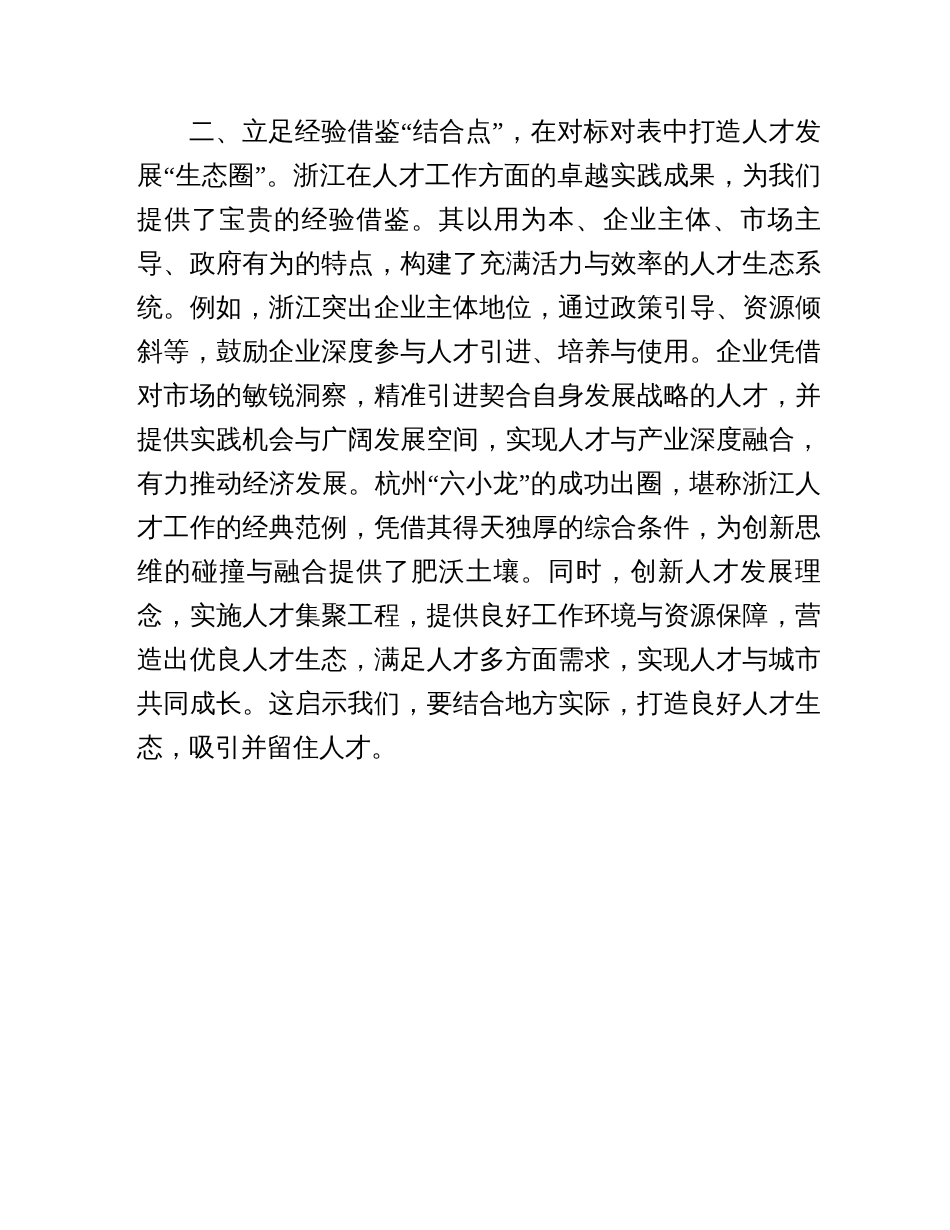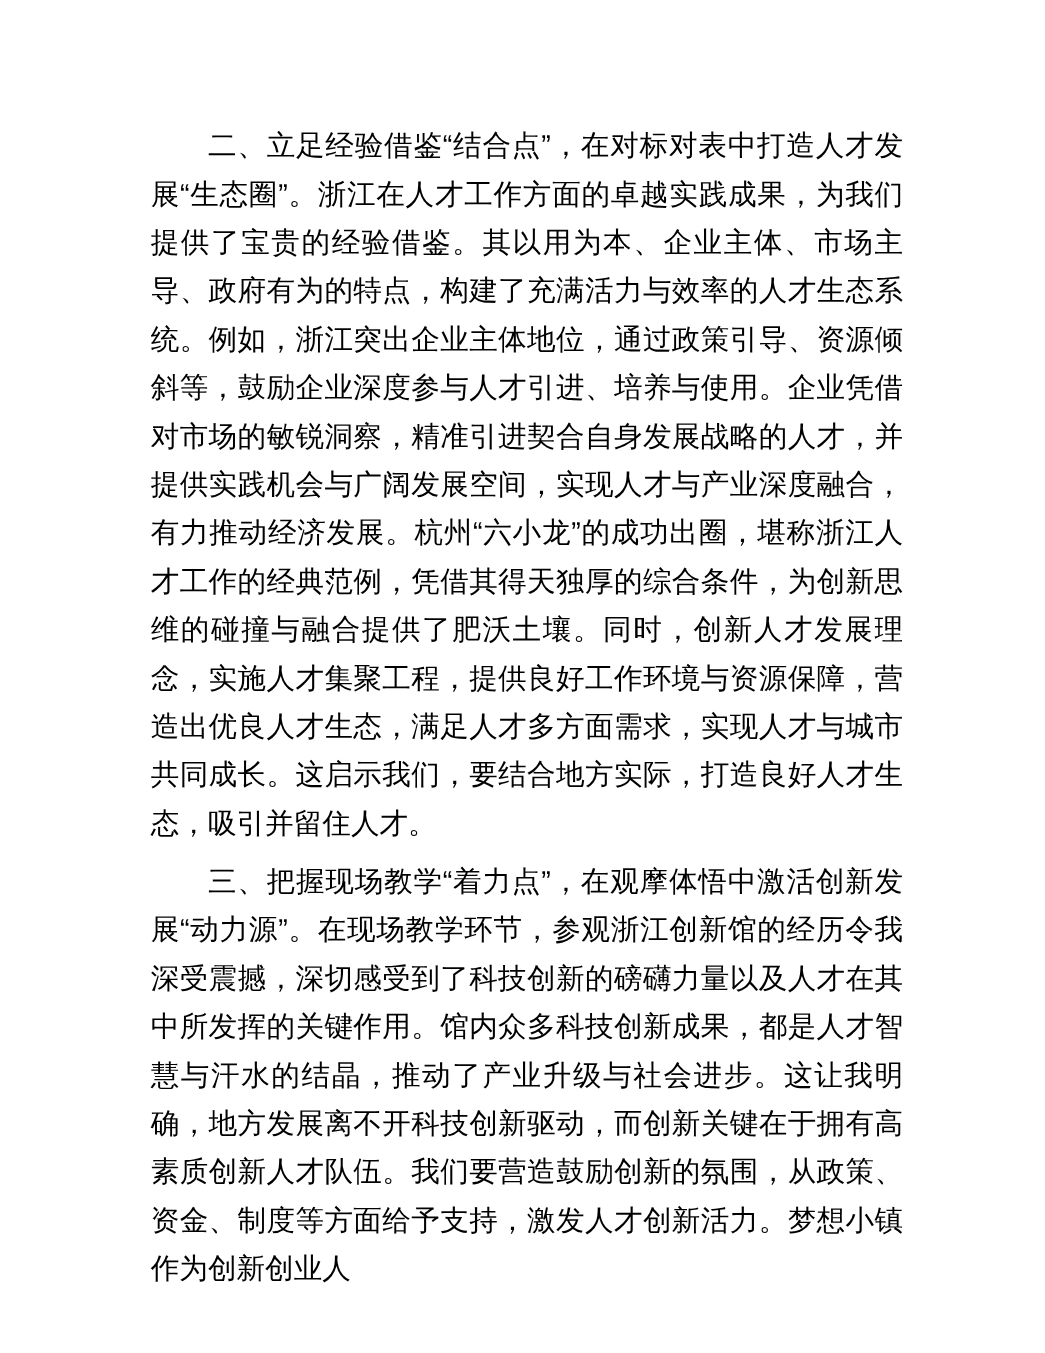--- a/index.html
+++ b/index.html
@@ -30,26 +30,26 @@
     font-weight: 500;
     text-align: justify;
     text-justify: inter-ideograph;
     letter-spacing: 0px;
   }
   .para {
     margin: 0 0 9px 0;
     text-indent: 2em;
     overflow-wrap: break-word;
     word-break: break-all;
+    font-family: Liberation Serif, serif;
   }
   .para:last-child {
     margin-bottom: 0;
   }
 </style>
 </head>
 <body>
 
 <div class="page">
   <div class="doc-body">
     <p class="para">二、立足经验借鉴“结合点”，在对标对表中打造人才发展“生态圈”。浙江在人才工作方面的卓越实践成果，为我们提供了宝贵的经验借鉴。其以用为本、企业主体、市场主导、政府有为的特点，构建了充满活力与效率的人才生态系统。例如，浙江突出企业主体地位，通过政策引导、资源倾斜等，鼓励企业深度参与人才引进、培养与使用。企业凭借对市场的敏锐洞察，精准引进契合自身发展战略的人才，并提供实践机会与广阔发展空间，实现人才与产业深度融合，有力推动经济发展。杭州“六小龙”的成功出圈，堪称浙江人才工作的经典范例，凭借其得天独厚的综合条件，为创新思维的碰撞与融合提供了肥沃土壤。同时，创新人才发展理念，实施人才集聚工程，提供良好工作环境与资源保障，营造出优良人才生态，满足人才多方面需求，实现人才与城市共同成长。这启示我们，要结合地方实际，打造良好人才生态，吸引并留住人才。</p>
-    <p class="para">三、把握现场教学“着力点”，在观摩体悟中激活创新发展“动力源”。在现场教学环节，参观浙江创新馆的经历令我深受震撼，深切感受到了科技创新的磅礴力量以及人才在其中所发挥的关键作用。馆内众多科技创新成果，都是人才智慧与汗水的结晶，推动了产业升级与社会进步。这让我明确，地方发展离不开科技创新驱动，而创新关键在于拥有高素质创新人才队伍。我们要营造鼓励创新的氛围，从政策、资金、制度等方面给予支持，激发人才创新活力。梦想小镇作为创新创业人</p>
   </div>
 </div>
 
 </body></html>

